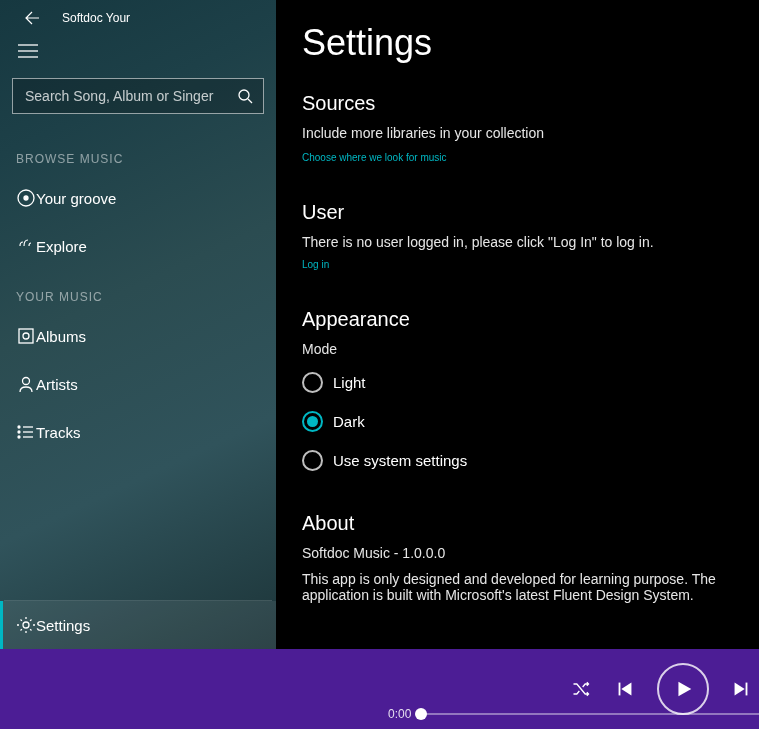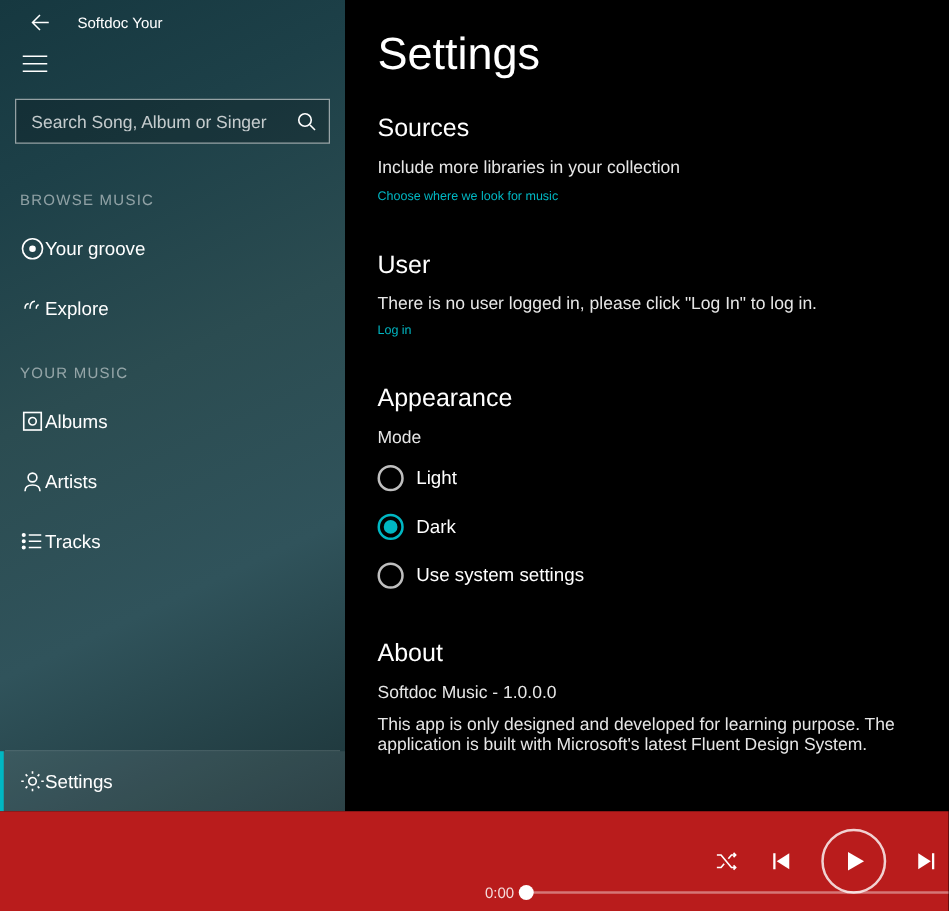--- a/index.html
+++ b/index.html
@@ -99,21 +99,21 @@
 .radio.selected { border-color: #00b7c3; }
 .radio.selected::after {
   content: ''; width: 11px; height: 11px; background: #00b7c3; border-radius: 50%;
 }
 .sub-label { font-size: 14px; color: rgba(255,255,255,0.9); margin-bottom: 6px; }
 
 
 .player {
   width: 100%;
   height: 80px;
-  background: #b91c1c;
+  background: #4c1d95;
   display: flex;
   align-items: center;
   position: relative;
 }
 .player-controls {
   position: absolute;
   right: 6px;
   top: 14px;
   display: flex;
   align-items: center;

